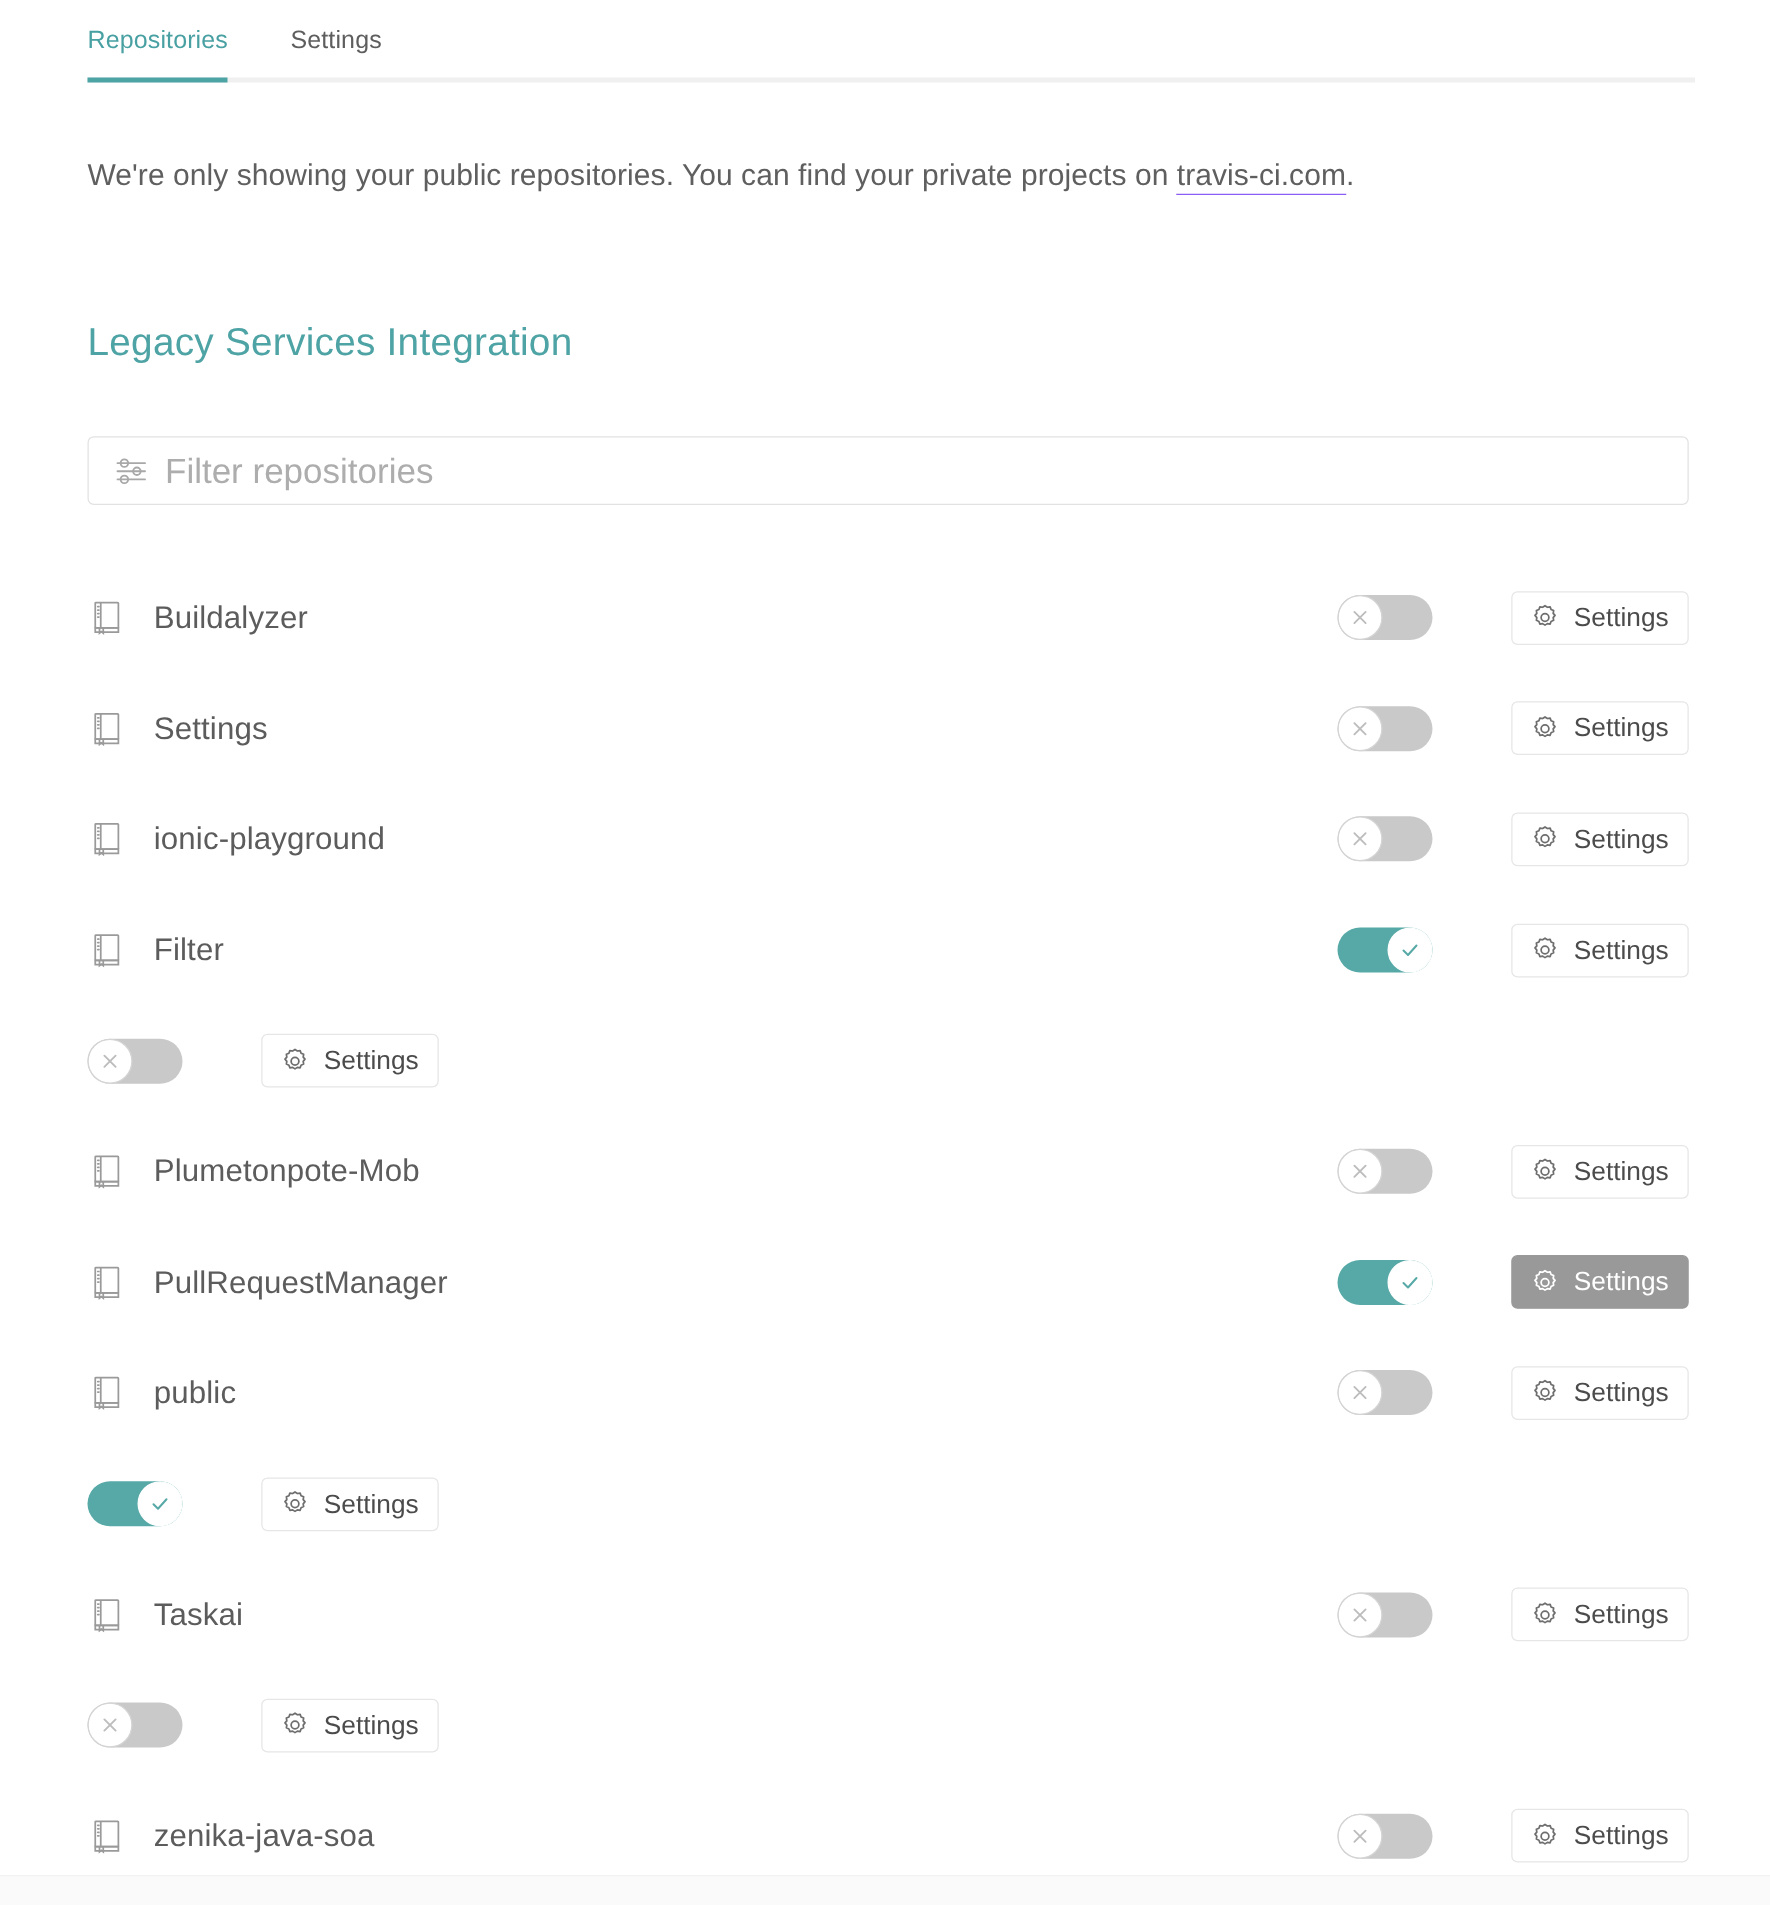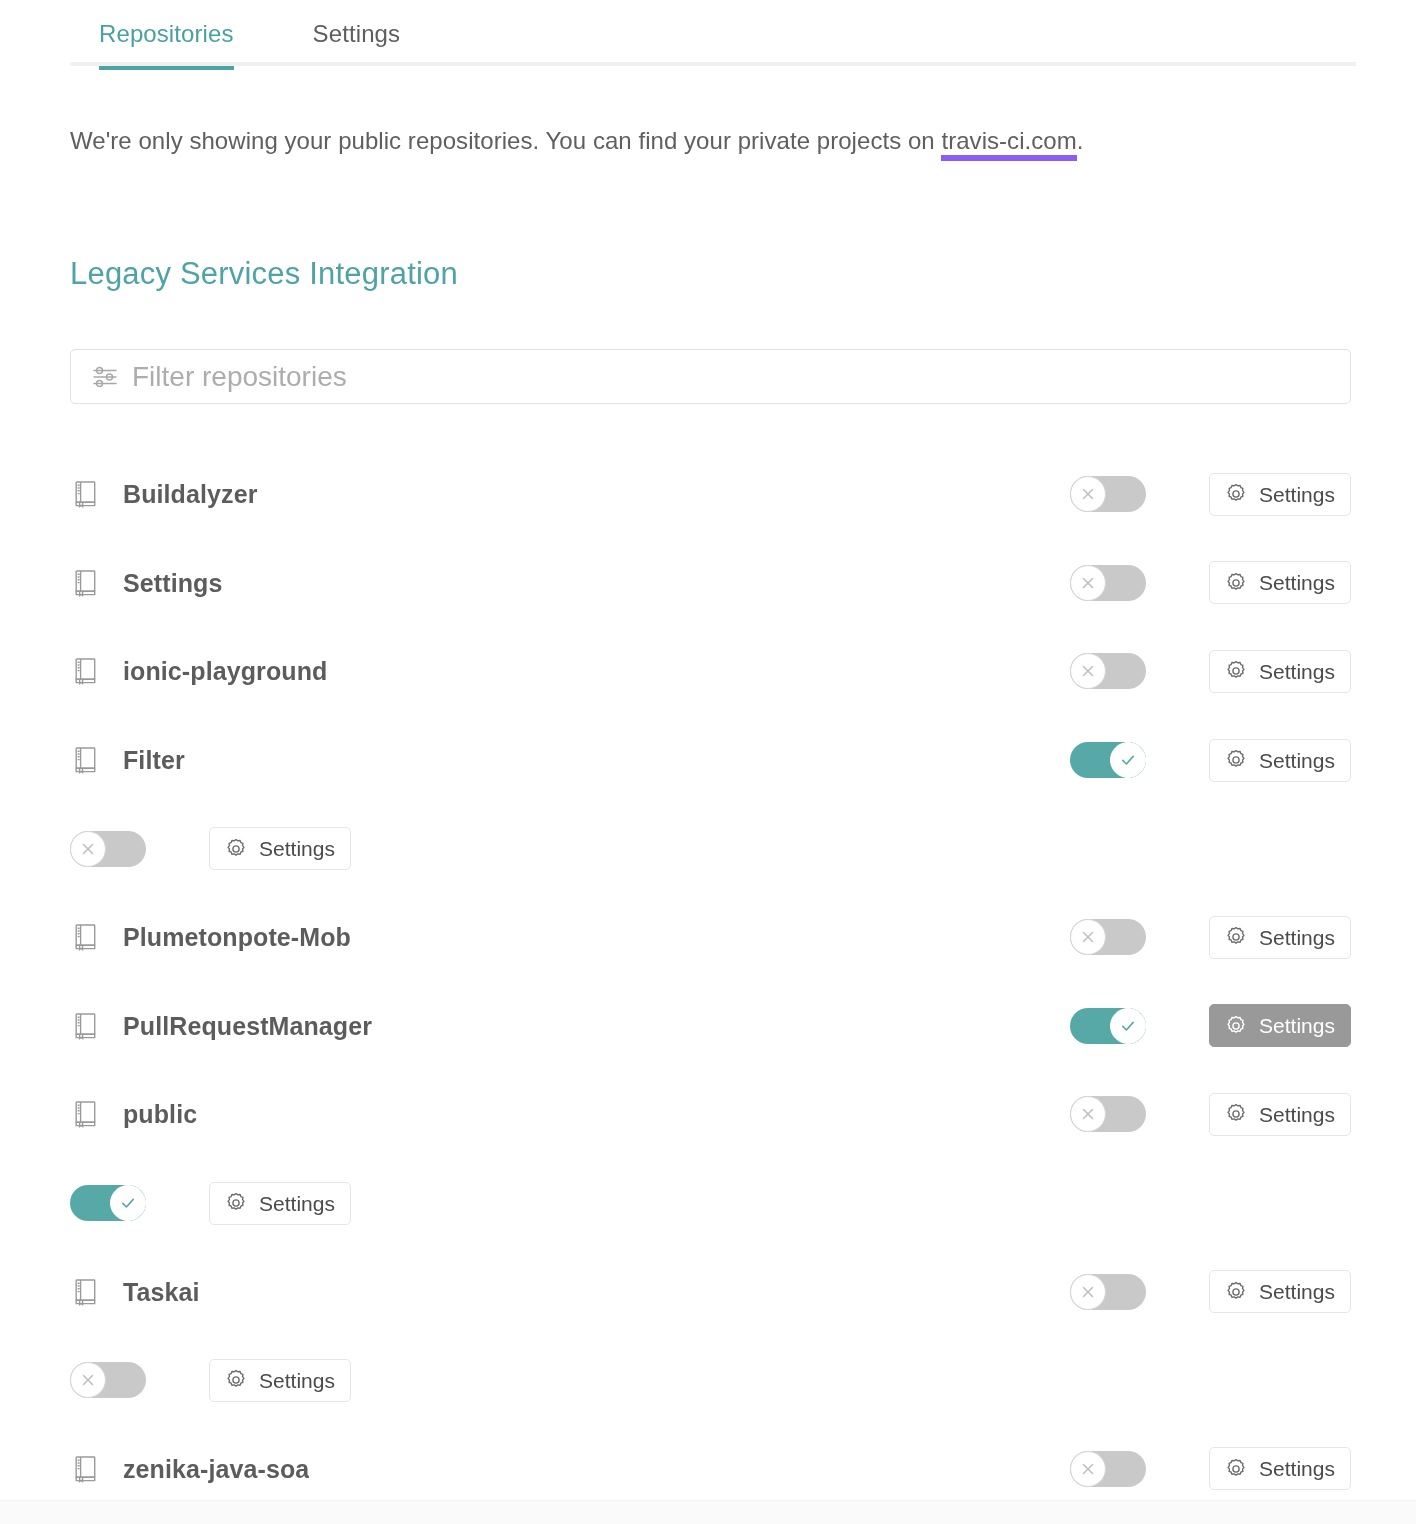--- a/index.html
+++ b/index.html
@@ -33,33 +33,32 @@
   .tabbar-rule {
     position: absolute;
     left: 70px;
     top: 62px;
     width: 1286px;
     height: 4px;
     background: #f0f0f0;
   }
   .tab {
     position: relative;
-    font-size: 24px;
+    font-size: 20px;
     line-height: 1;
     color: #5e5e5e;
     padding: 22px 0 24px 0;
     margin-right: 50px;
     letter-spacing: .1px;
     cursor: pointer;
     white-space: nowrap;
     z-index: 2;
     background: transparent;
     border: 0;
     font-family: "Liberation Sans", sans-serif;
-    margin-left: 29px;
   }
   .tab.active { color: #49a0a2; }
   .tab.active::after {
     content: "";
     position: absolute;
     left: 0; right: 0;
     bottom: 0;
     height: 4px;
     background: #4ea3a5;
   }
@@ -71,21 +70,21 @@
     top: 121px;
     font-size: 24px;
     line-height: 40px;
     color: #5f5f5f;
     letter-spacing: .05px;
     white-space: nowrap;
   }
   .notice a {
     color: #5f5f5f;
     text-decoration: none;
-    border-bottom: 6px solid #8b5cf6;
+    border-bottom: 1px solid #8b5cf6;
     padding-bottom: 1px;
   }
 
   
   .section-title {
     position: absolute;
     left: 70px;
     top: 252px;
     font-size: 31px;
     line-height: 44px;
@@ -154,21 +153,20 @@
     margin-left: 3px;
   }
   .repo-name {
     font-size: 25px;
     line-height: 30px;
     color: #5c5c5c;
     letter-spacing: .1px;
     white-space: nowrap;
     overflow: hidden;
     text-overflow: ellipsis;
-    font-weight: bold;
   }
 
   .repo-right {
     display: flex;
     align-items: center;
     flex: 0 0 auto;
   }
 
   
   .toggle {

